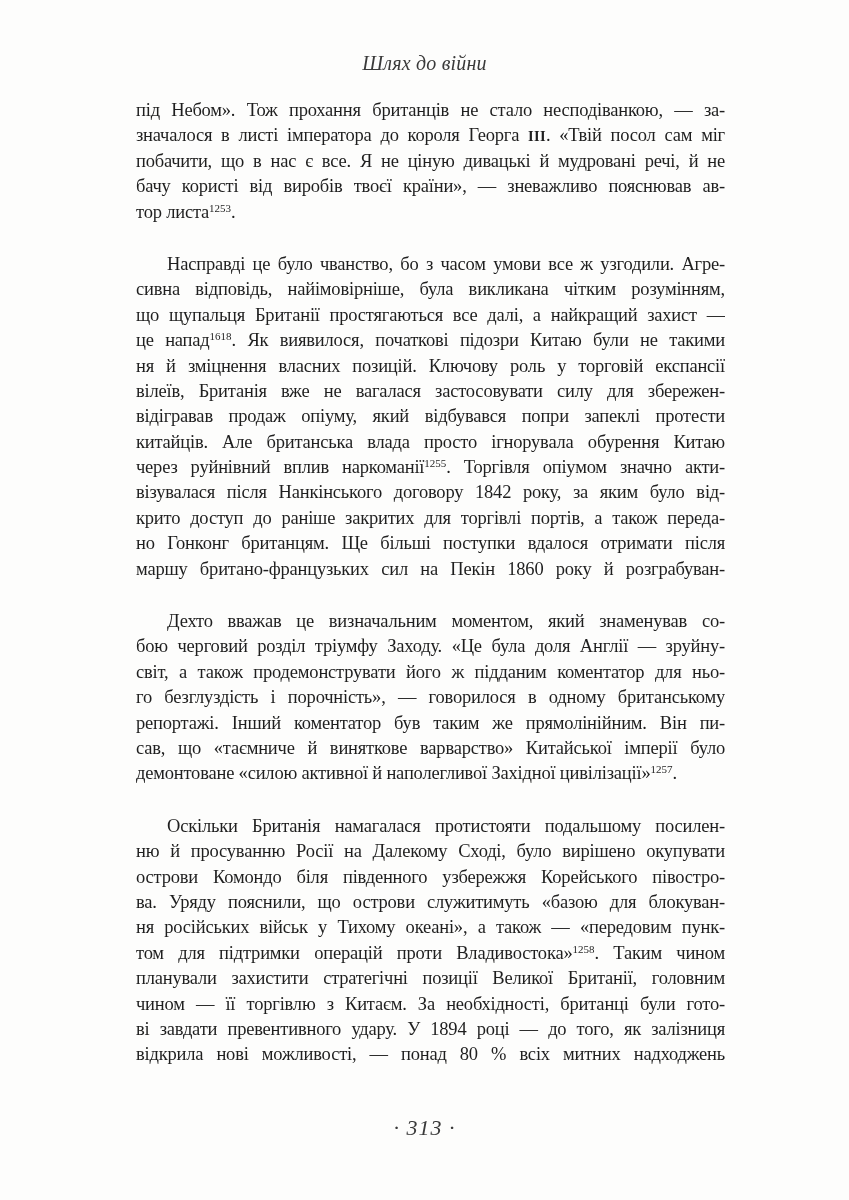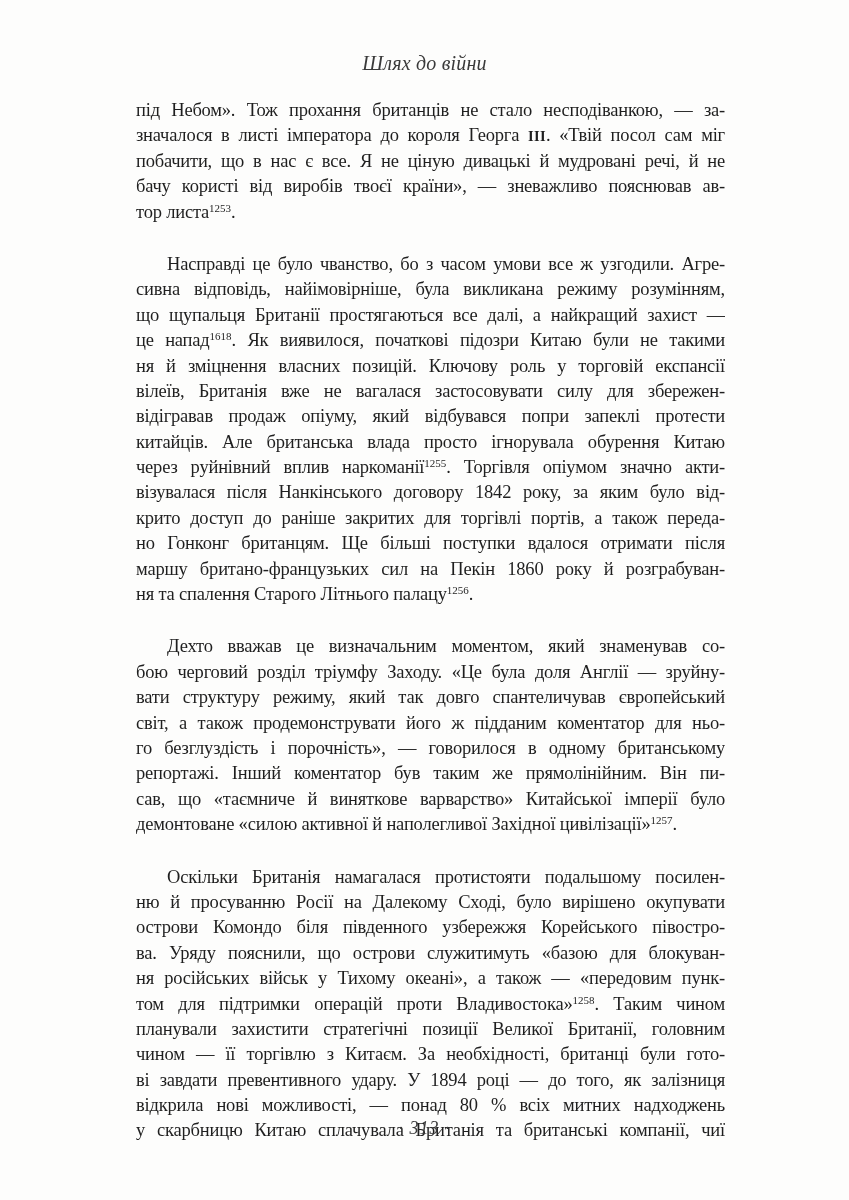--- a/index.html
+++ b/index.html
@@ -31,73 +31,70 @@
   .para.indent .line.first { padding-left:31px;margin-top:27px; }
   .line.lastleft { text-align-last:left; }
   .sup {
     font-size:11px; line-height:0;
     position:relative; top:-6px; letter-spacing:0;
   }
   .sc { font-size:14.5px; letter-spacing:0.3px;font-weight:bold; }
   .page-number {
     position:absolute; top:1116px; left:0; width:100%;
     text-align:center; font-style:italic;
-    font-size:18px; line-height:24px; color:#3a3a3a;
+    font-size:22px; line-height:24px; color:#3a3a3a;
     letter-spacing:1px;
   }
 </style>
 </head>
 <body>
 
 <div class="page">
   <div class="running-header">Шлях до війни</div>
 
   <div class="body-text">
       <div class="para">
         <div class="line first">під Небом». Тож прохання британців не стало несподіванкою, — за-</div>
         <div class="line">значалося в листі імператора до короля Георга <span class="sc">III</span>. «Твій посол сам міг</div>
         <div class="line">побачити, що в нас є все. Я не ціную дивацькі й мудровані речі, й не</div>
         <div class="line">бачу користі від виробів твоєї країни», — зневажливо пояснював ав-</div>
         <div class="line lastleft">тор листа<span class="sup">1253</span>.</div>
       </div>
       <div class="para indent">
         <div class="line first">Насправді це було чванство, бо з часом умови все ж узгодили. Агре-</div>
-        <div class="line">сивна відповідь, найімовірніше, була викликана режиму розумінням,</div>
+        <div class="line">сивна відповідь, найімовірніше, була викликана чітким розумінням,</div>
         <div class="line">що щупальця Британії простягаються все далі, а найкращий захист —</div>
         <div class="line">це напад<span class="sup">1618</span>. Як виявилося, початкові підозри Китаю були не такими</div>
         <div class="line">ня й зміцнення власних позицій. Ключову роль у торговій експансії</div>
         <div class="line">вілеїв, Британія вже не вагалася застосовувати силу для збережен-</div>
         <div class="line">відігравав продаж опіуму, який відбувався попри запеклі протести</div>
         <div class="line">китайців. Але британська влада просто ігнорувала обурення Китаю</div>
         <div class="line">через руйнівний вплив наркоманії<span class="sup">1255</span>. Торгівля опіумом значно акти-</div>
         <div class="line">візувалася після Нанкінського договору 1842 року, за яким було від-</div>
         <div class="line">крито доступ до раніше закритих для торгівлі портів, а також переда-</div>
         <div class="line">но Гонконг британцям. Ще більші поступки вдалося отримати після</div>
         <div class="line">маршу британо-французьких сил на Пекін 1860 року й розграбуван-</div>
-        <div class="line lastleft">ня та спалення Старого Літнього палацу<span class="sup">1256</span>.</div>
       </div>
       <div class="para indent">
         <div class="line first">Дехто вважав це визначальним моментом, який знаменував со-</div>
         <div class="line">бою черговий розділ тріумфу Заходу. «Це була доля Англії — зруйну-</div>
-        <div class="line">вати структуру режиму, який так довго спантеличував європейський</div>
         <div class="line">світ, а також продемонструвати його ж підданим коментатор для ньо-</div>
         <div class="line">го безглуздість і порочність», — говорилося в одному британському</div>
         <div class="line">репортажі. Інший коментатор був таким же прямолінійним. Він пи-</div>
         <div class="line">сав, що «таємниче й виняткове варварство» Китайської імперії було</div>
         <div class="line lastleft">демонтоване «силою активної й наполегливої Західної цивілізації»<span class="sup">1257</span>.</div>
       </div>
       <div class="para indent">
         <div class="line first">Оскільки Британія намагалася протистояти подальшому посилен-</div>
         <div class="line">ню й просуванню Росії на Далекому Сході, було вирішено окупувати</div>
         <div class="line">острови Комондо біля південного узбережжя Корейського півостро-</div>
         <div class="line">ва. Уряду пояснили, що острови служитимуть «базою для блокуван-</div>
         <div class="line">ня російських військ у Тихому океані», а також — «передовим пунк-</div>
         <div class="line">том для підтримки операцій проти Владивостока»<span class="sup">1258</span>. Таким чином</div>
         <div class="line">планували захистити стратегічні позиції Великої Британії, головним</div>
         <div class="line">чином — її торгівлю з Китаєм. За необхідності, британці були гото-</div>
         <div class="line">ві завдати превентивного удару. У 1894 році — до того, як залізниця</div>
         <div class="line">відкрила нові можливості, — понад 80 % всіх митних надходжень</div>
-        <div class="line">у скарбницю Китаю сплачувала Британія та британські компанії, чиї</div>
       </div>
     </div>
 
   <div class="page-number">· 313 ·</div>
 </div>
 
 </body></html>

